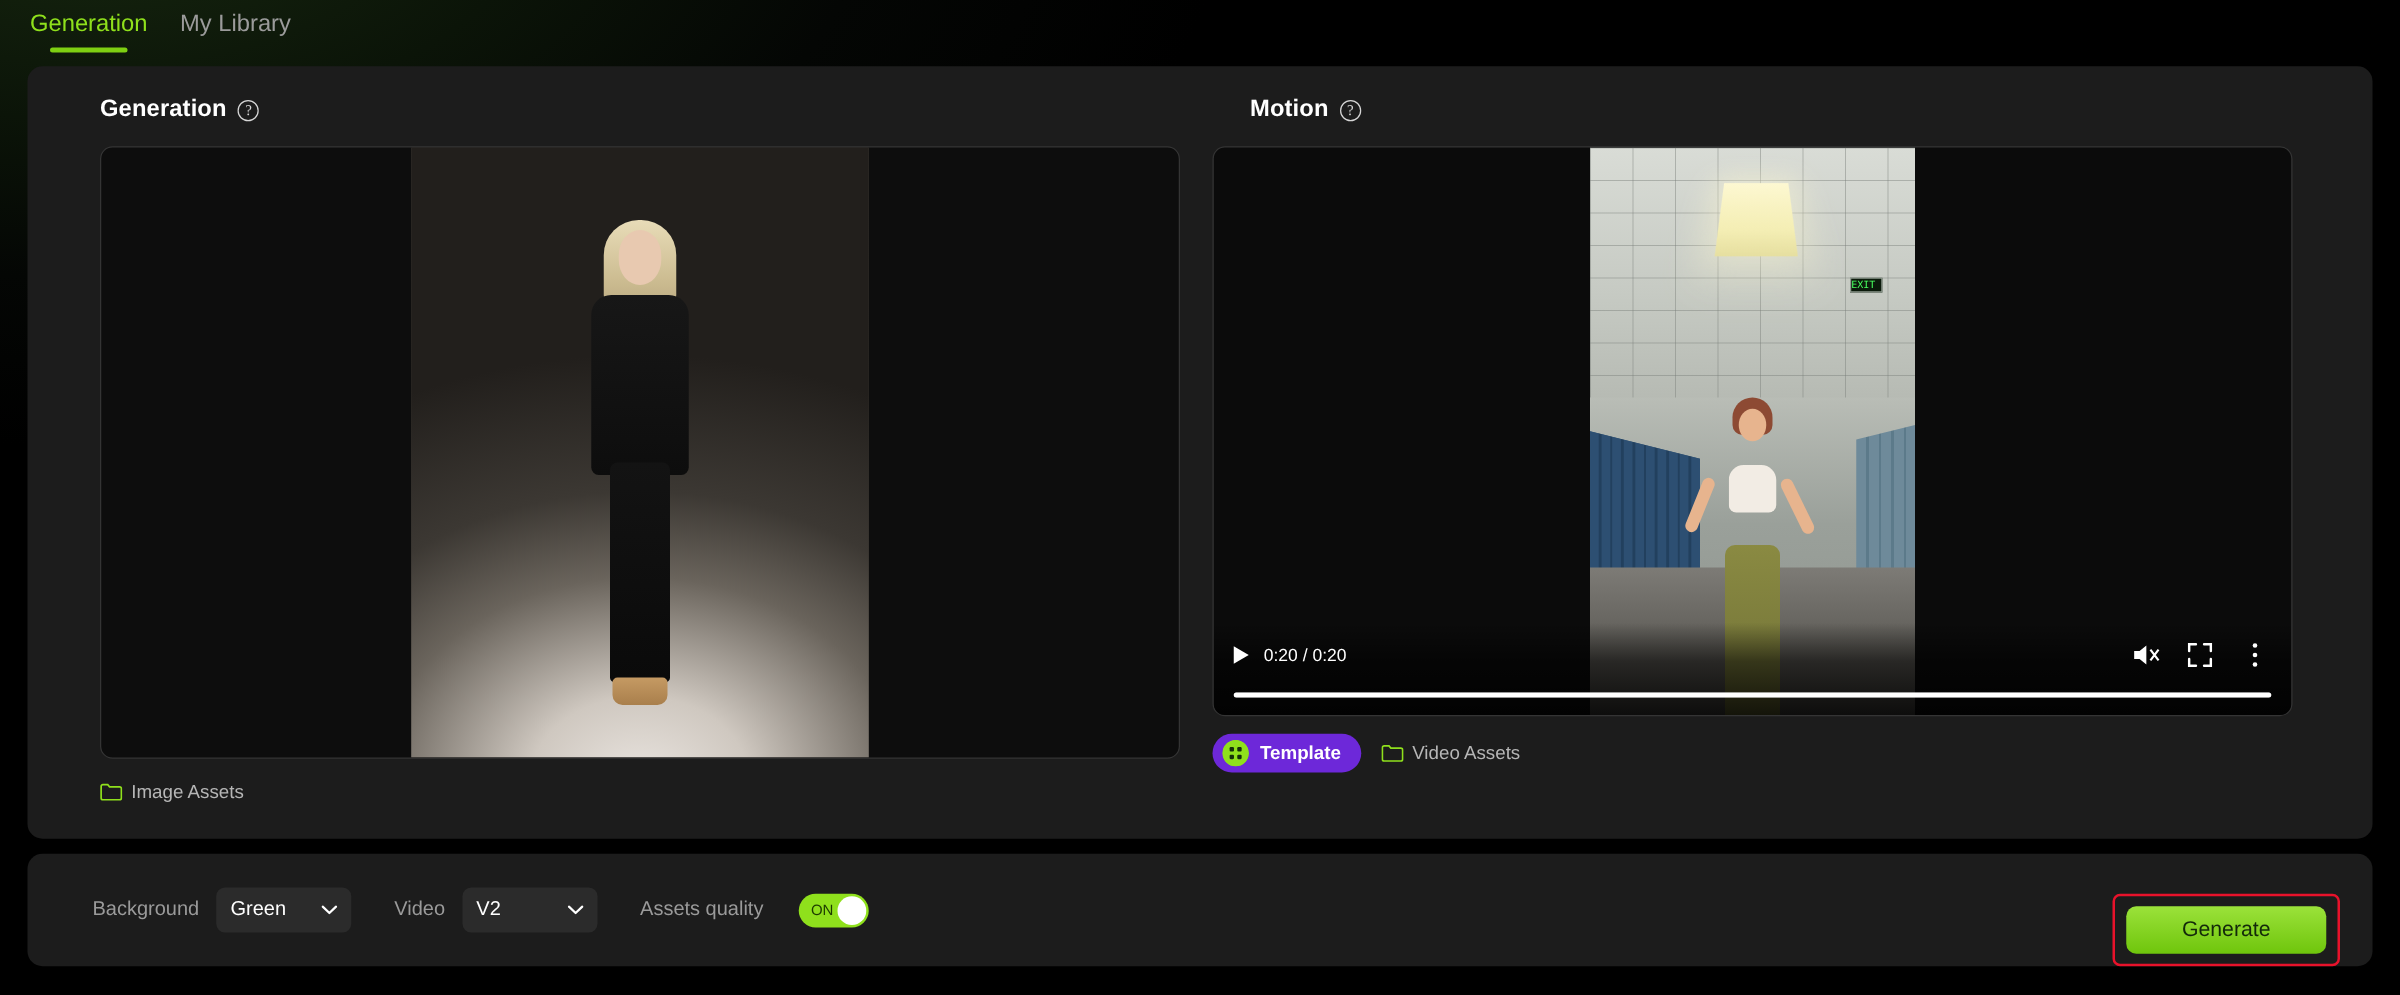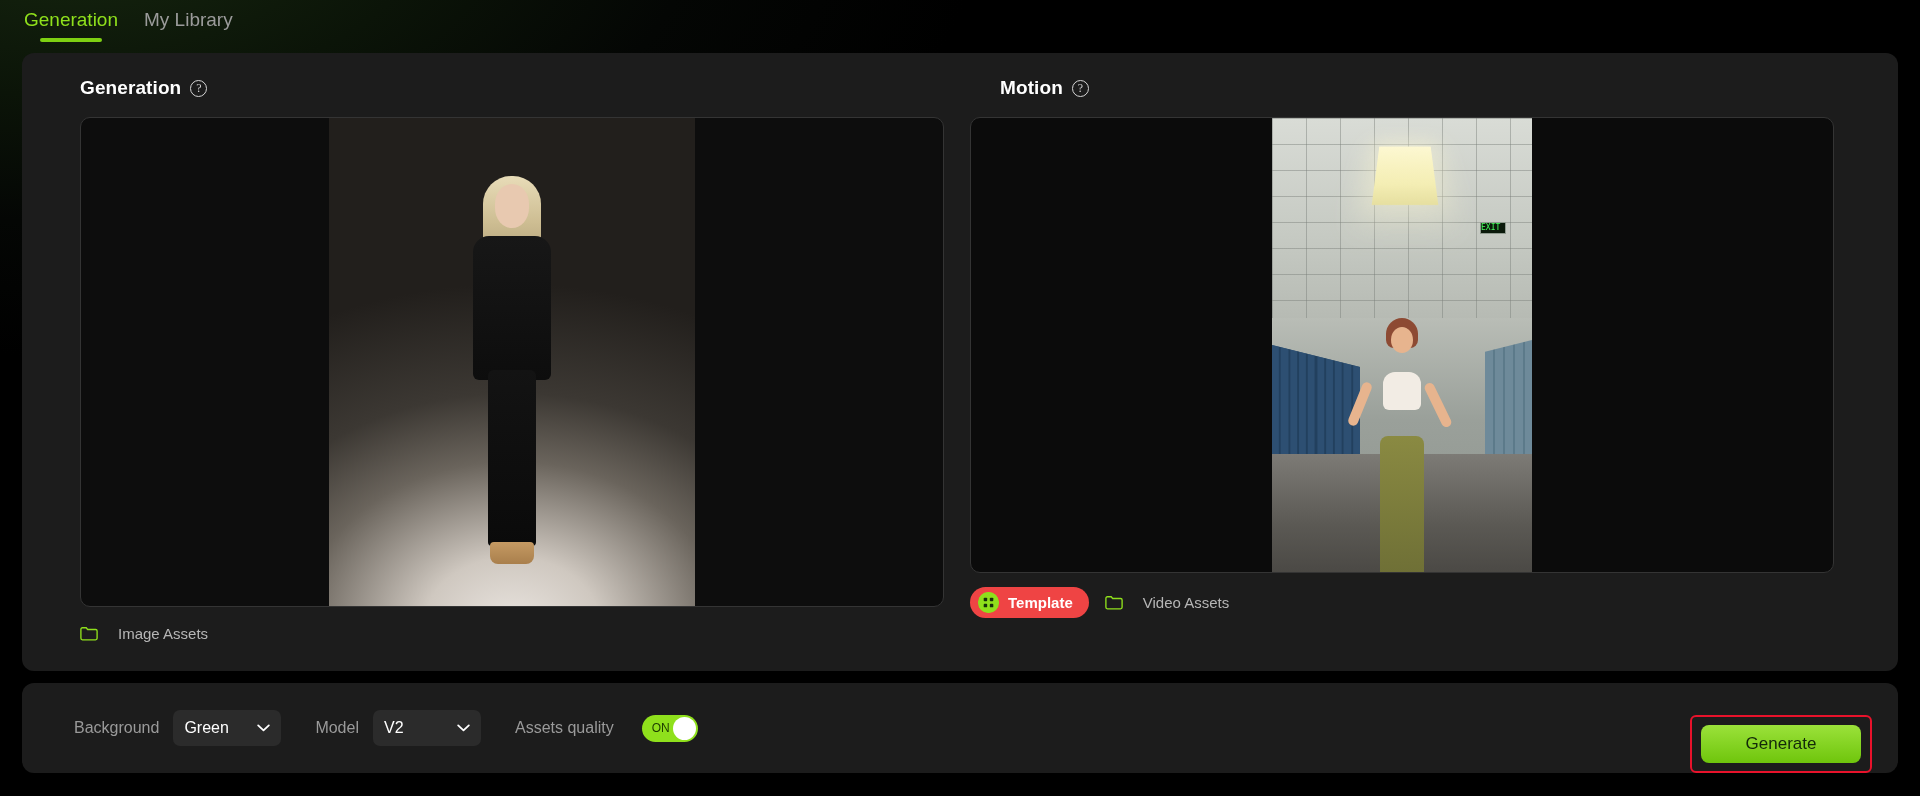--- a/index.html
+++ b/index.html
@@ -118,21 +118,21 @@
     background: linear-gradient(180deg,#c59a63 0%, #a97f4c 100%);
     border-radius: 4px 4px 8px 8px;
   }
 
   .assets-row {
     display: flex; align-items: center; gap: 10px;
     margin: 14px 0 0 30px;
     height: 24px;
   }
   .assets-link {
-    display: flex; align-items: center; gap: 20px;
+    display: flex; align-items: center; gap: 7px;
     cursor: pointer;
   }
   .assets-link .label { font-size: 15px; color: #b6b6b6; }
   .folder-icon { width: 18px; height: 15px; display: block; }
 
   
   .video-box {
     position: relative;
     margin: 12px 0 0 0;
     width: 864px; height: 456px;
@@ -233,21 +233,21 @@
     cursor: pointer;
   }
   .scrub-fill { height: 100%; width: 100%; background: #ffffff; border-radius: 2px; }
 
   .motion-actions {
     display: flex; align-items: center; gap: 16px;
     margin-top: 14px; height: 30px;
   }
   .pill {
     display: flex; align-items: center; gap: 9px;
-    background: #ef4444; border-radius: 16px;
+    background: #6d28d9; border-radius: 16px;
     padding: 5px 16px 5px 8px;
     cursor: pointer;
   }
   .pill .label { color: #ffffff; font-size: 15px; font-weight: bold; }
   .tpl-icon {
     width: 21px; height: 21px; border-radius: 50%;
     background: #8fe01c; display: block;
   }
 
   
@@ -362,20 +362,45 @@
         <div class="hall-floor"></div>
         <div class="exit-sign">EXIT</div>
         <div class="toon toon-armL"></div>
         <div class="toon toon-armR"></div>
         <div class="toon toon-pants"></div>
         <div class="toon toon-top"></div>
         <div class="toon toon-hair"></div>
         <div class="toon toon-face"></div>
       </div>
 
+      <div class="vcontrols">
+        <div class="vrow">
+          <div class="play-tri"></div>
+          <span class="vtime">0:20 / 0:20</span>
+          <div class="vspacer"></div>
+
+          <svg class="vbtn" viewBox="0 0 24 24">
+            <path d="M4 9v6h4l5 4V5L8 9H4z" fill="#ffffff"></path>
+            <path d="M16 8l6 8M22 8l-6 8" stroke="#ffffff" stroke-width="1.6" fill="none"></path>
+          </svg>
+
+          <svg class="vbtn" viewBox="0 0 24 24">
+            <path d="M4 9V4h5M20 9V4h-5M4 15v5h5M20 15v5h-5" stroke="#ffffff" stroke-width="1.8" fill="none" stroke-linecap="round"></path>
+          </svg>
+
+          <svg class="vbtn" viewBox="0 0 24 24">
+            <circle cx="12" cy="5" r="1.7" fill="#ffffff"></circle>
+            <circle cx="12" cy="12" r="1.7" fill="#ffffff"></circle>
+            <circle cx="12" cy="19" r="1.7" fill="#ffffff"></circle>
+          </svg>
+        </div>
+        <div class="scrub">
+          <div class="scrub-fill"></div>
+        </div>
+      </div>
     </div>
 
     <div class="motion-actions">
       <div class="pill">
         <svg class="tpl-icon" viewBox="0 0 24 24">
           <circle cx="12" cy="12" r="12" fill="#8fe01c"></circle>
           <rect x="6.5" y="6.5" width="4" height="4" rx="1" fill="#15300a"></rect>
           <rect x="13.5" y="6.5" width="4" height="4" rx="1" fill="#15300a"></rect>
           <rect x="6.5" y="13.5" width="4" height="4" rx="1" fill="#15300a"></rect>
           <rect x="13.5" y="13.5" width="4" height="4" rx="1" fill="#15300a"></rect>
@@ -396,21 +421,21 @@
 <div class="bottom-bar">
 
   <span class="ctl-label">Background</span>
   <div class="select">
     <span>Green</span>
     <svg class="chev" viewBox="0 0 14 9">
       <path d="M1 1.5L7 7.2l6-5.7" stroke="#ffffff" stroke-width="2" fill="none" stroke-linecap="round" stroke-linejoin="round"></path>
     </svg>
   </div>
 
-  <span class="ctl-label">Model</span>
+  <span class="ctl-label">Video</span>
   <div class="select">
     <span>V2</span>
     <svg class="chev" viewBox="0 0 14 9">
       <path d="M1 1.5L7 7.2l6-5.7" stroke="#ffffff" stroke-width="2" fill="none" stroke-linecap="round" stroke-linejoin="round"></path>
     </svg>
   </div>
 
   <span class="ctl-label">Assets quality</span>
   <div class="toggle">
     <span class="on-text">ON</span>

